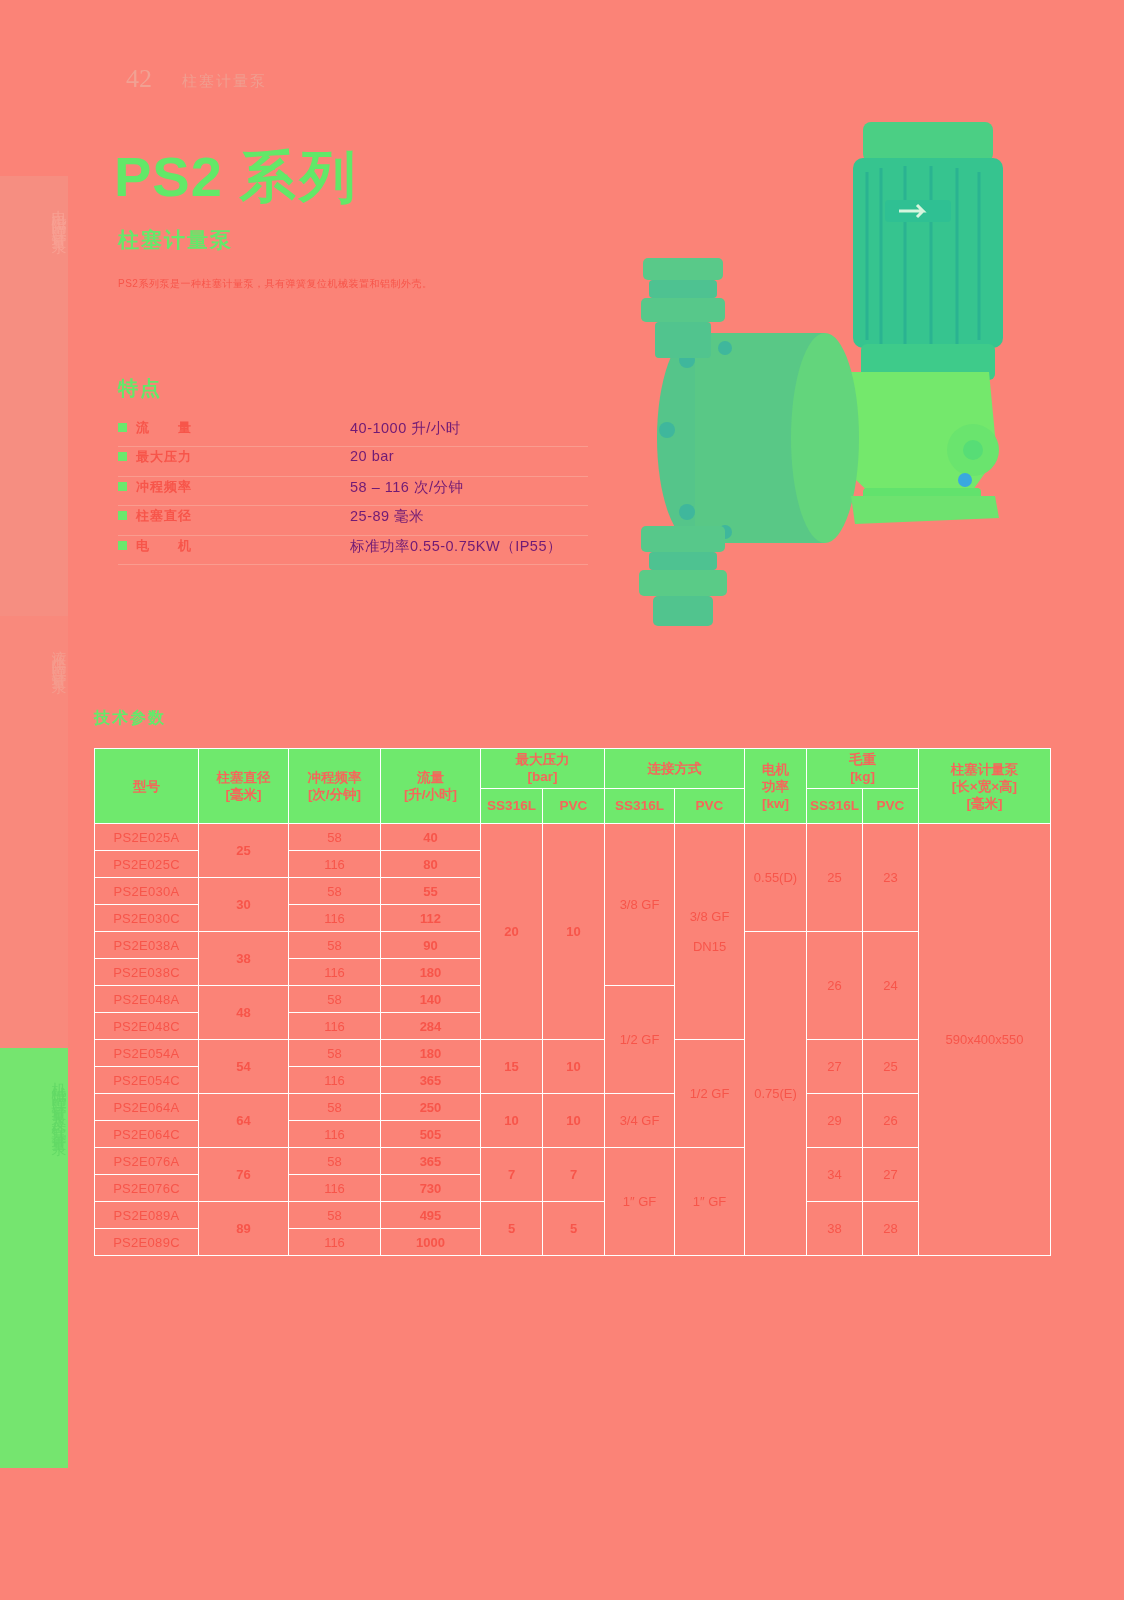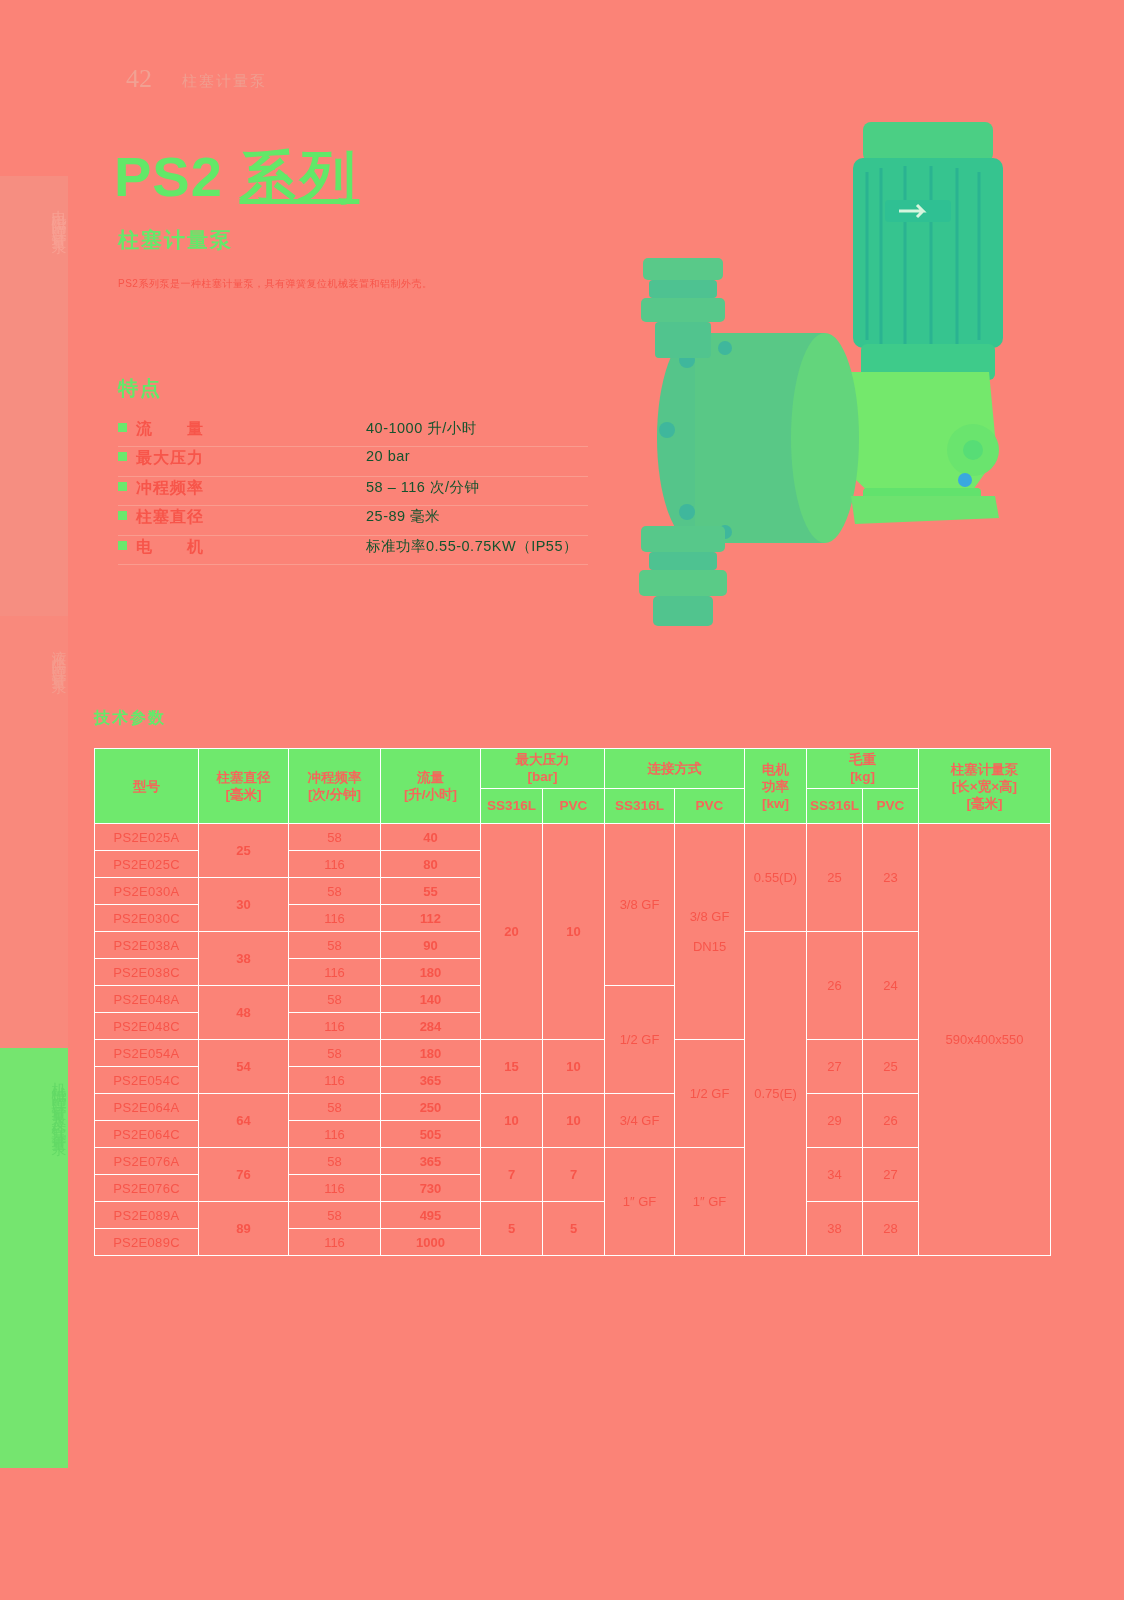--- a/index.html
+++ b/index.html
@@ -62,21 +62,21 @@
   
   .title {
     position: absolute;
     left: 114px;
     top: 140px;
     font-size: 56px;
     font-weight: bold;
     color: #62e868;
     letter-spacing: 1px;
   }
-  .title .sys { letter-spacing: 4px; text-decoration: underline; }
+  .title .sys { letter-spacing: 4px; }
   .subtitle {
     position: absolute;
     left: 118px;
     top: 226px;
     font-size: 21px;
     font-weight: bold;
     color: #64e96a;
     letter-spacing: 2px;
   }
   .intro {
@@ -117,33 +117,32 @@
     left: 0;
     top: 5px;
     width: 9px;
     height: 9px;
     background: #6be86d;
   }
   .feat-label {
     position: absolute;
     left: 18px;
     top: 1px;
-    font-size: 16px;
+    font-size: 13px;
     font-weight: bold;
     color: #f7554a;
     letter-spacing: 1px;
   }
   .feat-value {
     position: absolute;
     left: 232px;
     top: 1px;
     font-size: 14.5px;
-    color: #14532d;
+    color: #701a75;
     letter-spacing: 0.5px;
-    margin-left: 16px;
   }
 
   
   .product-img {
     position: absolute;
     left: 575px;
     top: 100px;
     width: 470px;
     height: 560px;
   }

